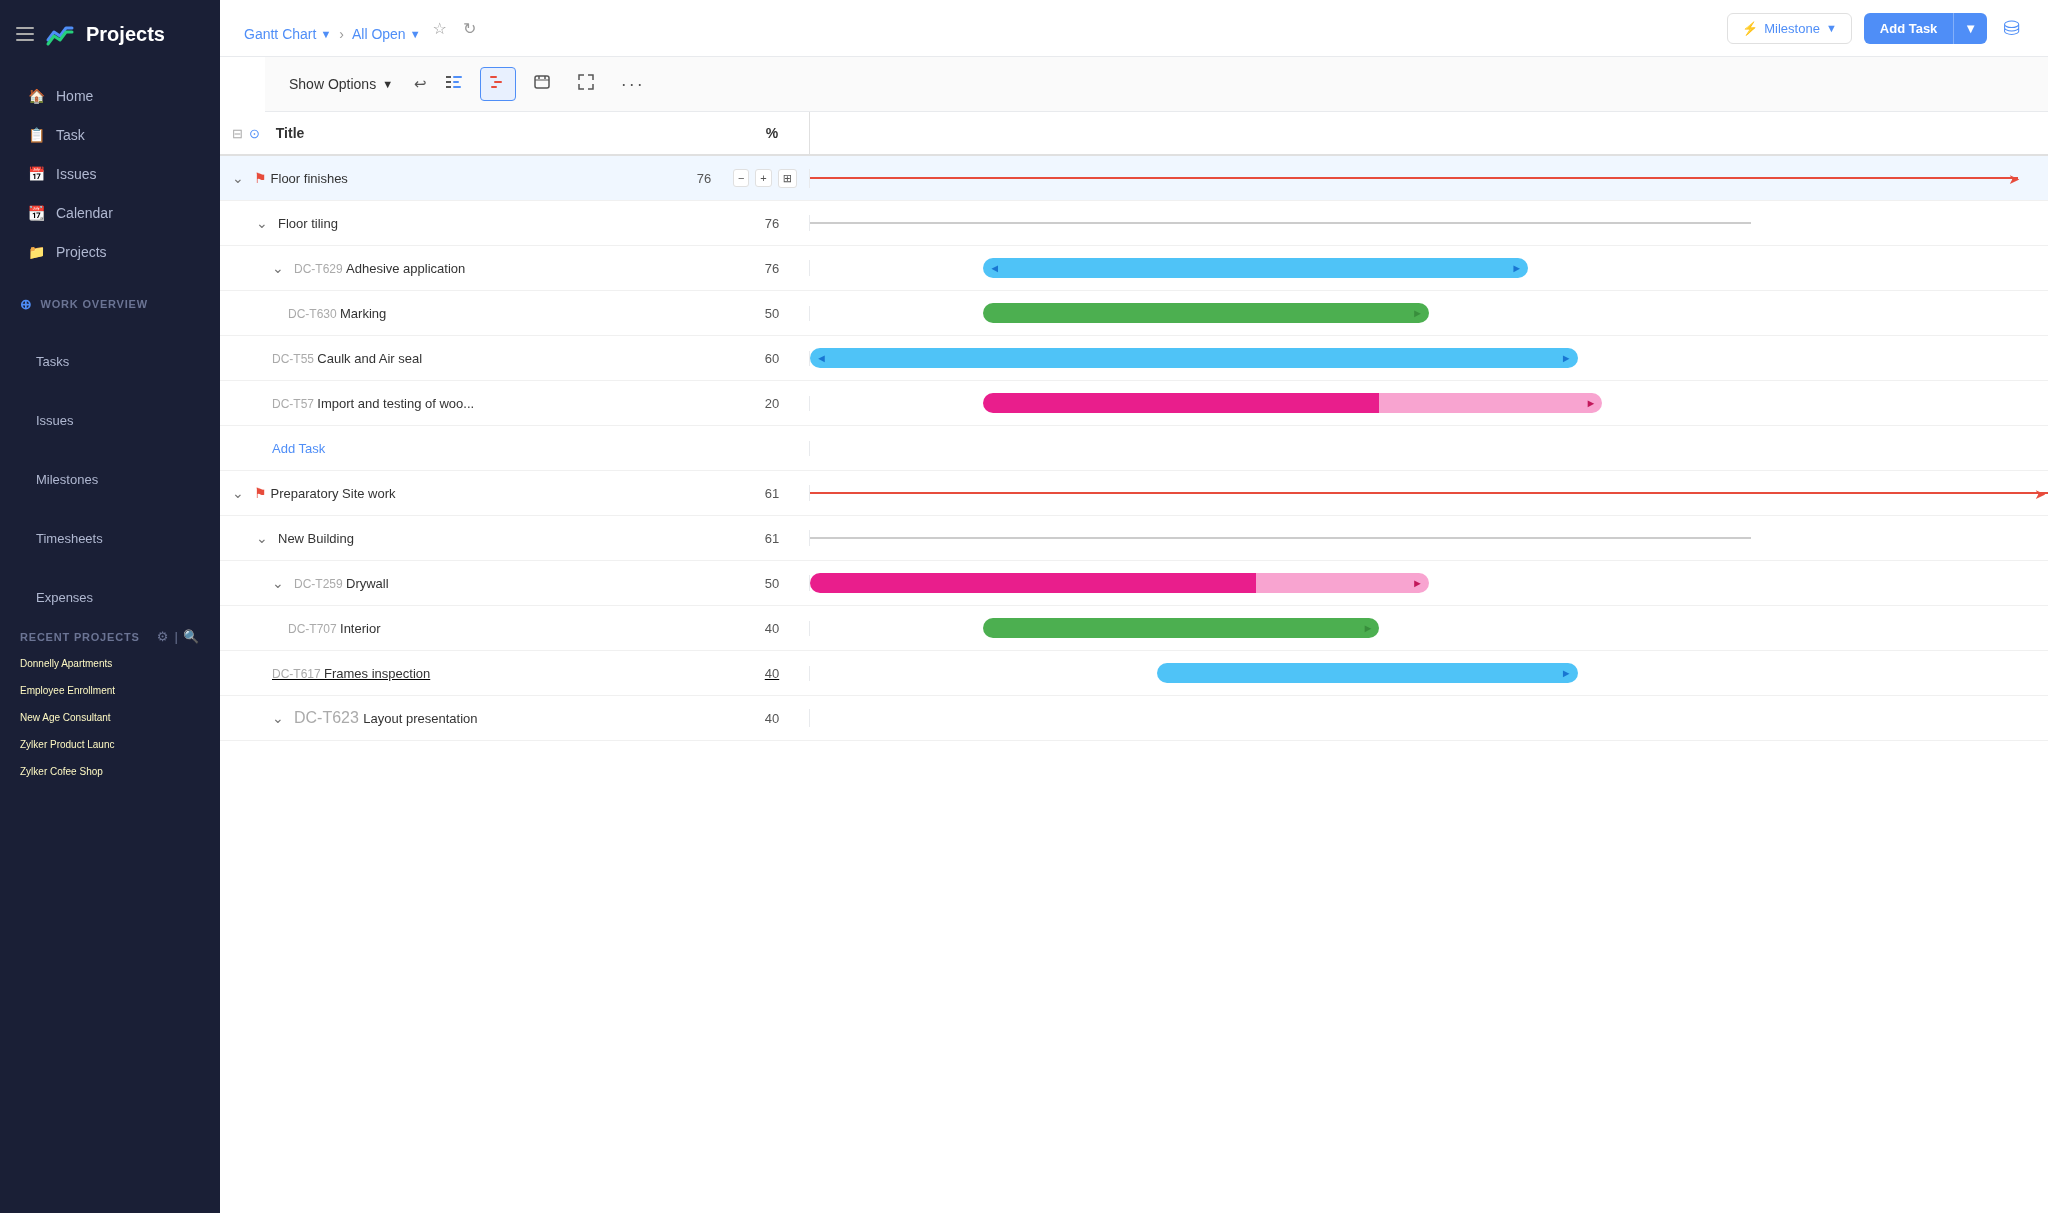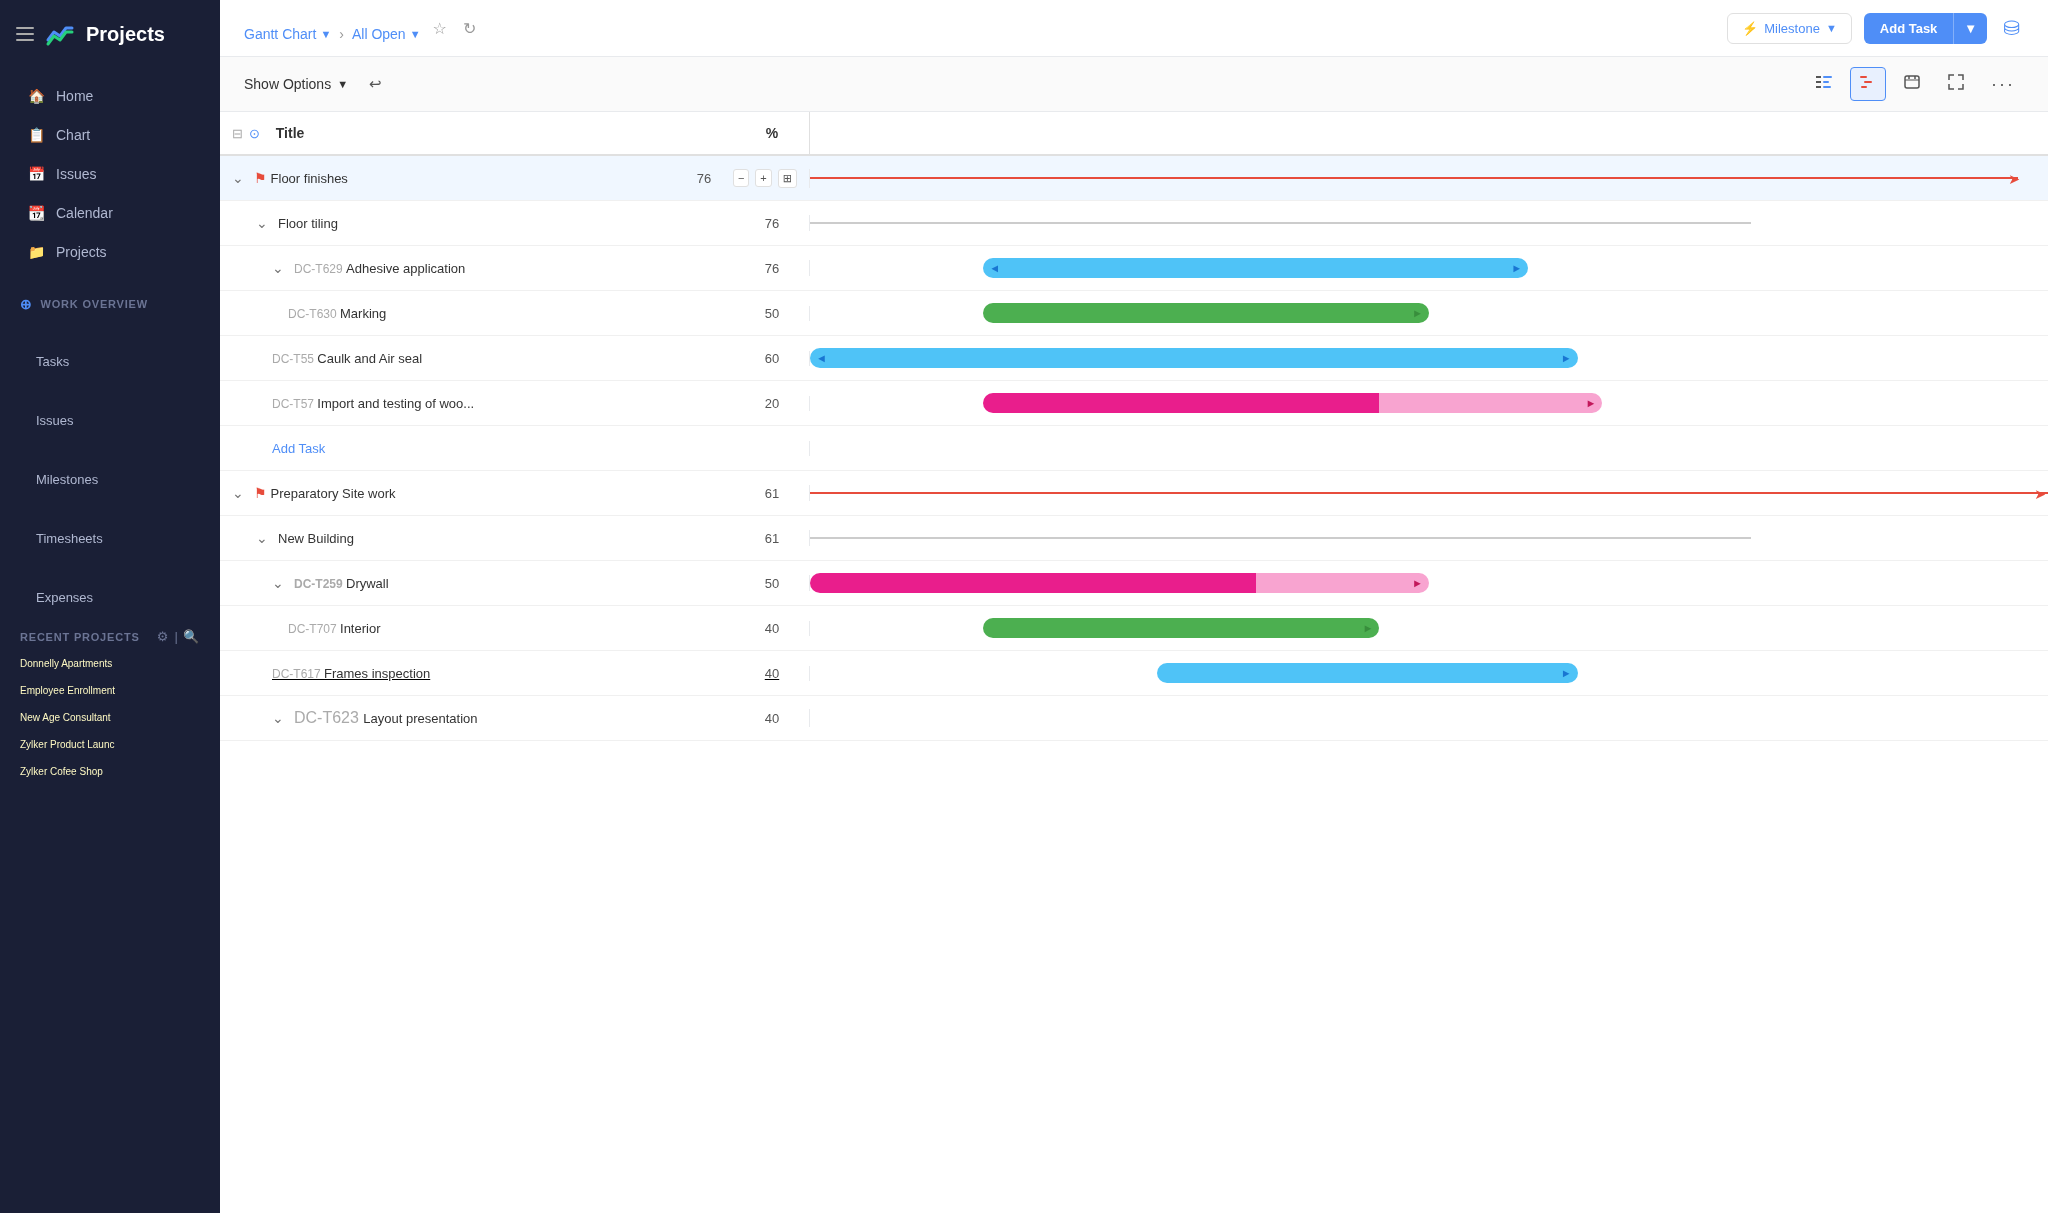--- a/index.html
+++ b/index.html
@@ -102,24 +102,25 @@
       background: #4f8ef7; color: #fff; border: none;
       border-radius: 6px; font-size: 13px; font-weight: 600;
       cursor: pointer; overflow: hidden;
     }
     .btn-add-task-main { padding: 8px 16px; }
     .btn-add-task-arrow { padding: 8px 10px; border-left: 1px solid rgba(255,255,255,0.3); }
     .icon-btn { background: none; border: none; color: #999; cursor: pointer; font-size: 16px; padding: 4px; }
 
     
     .toolbar {
-      display: flex; align-items: center; justify-content: space-between;
+      display: flex; align-items: center; 
       padding: 10px 24px;
       border-bottom: 1px solid #e8eaed;
       background: #fafafa;
+      margin-left: 45px;
     }
     .toolbar-left { display: flex; align-items: center; gap: 12px; }
     .show-options-btn {
       display: flex; align-items: center; gap: 6px;
       background: none; border: none; color: #333;
       font-size: 14px; font-weight: 500; cursor: pointer;
     }
     .toolbar-right { display: flex; align-items: center; gap: 8px; }
     .toolbar-icon-btn {
       background: none; border: 1px solid transparent;
@@ -212,21 +213,21 @@
     <span class="sidebar-title">Projects</span>
   </div>
 
   <div class="sidebar-nav">
     <div class="sidebar-nav-item">
       <span class="nav-icon">🏠</span>
       <span>Home</span>
     </div>
     <div class="sidebar-nav-item">
       <span class="nav-icon">📋</span>
-      <span>Chart</span>
+      <span>Task</span>
     </div>
     <div class="sidebar-nav-item">
       <span class="nav-icon">📅</span>
       <span>Issues</span>
     </div>
     <div class="sidebar-nav-item">
       <span class="nav-icon">📆</span>
       <span>Calendar</span>
     </div>
     <div class="sidebar-nav-item">
@@ -465,21 +466,21 @@
           <span class="row-pct">61</span>
         </div>
         <div class="gantt-right">
           <div style="position:absolute;top:21px;left:0;width:76%;height:2px;background:#ccc;"></div>
         </div>
       </div>
 
       <div class="gantt-row">
         <div class="gantt-left" style="padding-left:52px;">
           <span class="expand-icon">⌄</span>
-          <span class="row-title"><span style="color:#aaa;font-size:12px;font-weight:bold;">DC-T259 </span>Drywall</span>
+          <span class="row-title"><span style="color:#aaa;font-size:12px;">DC-T259 </span>Drywall</span>
           <span class="row-pct">50</span>
         </div>
         <div class="gantt-right">
           <div style="position:absolute;top:12px;left:0%;width:36%;height:20px;background:#e91e8c;border-radius:10px 0 0 10px;"></div>
           <div style="position:absolute;top:12px;left:36%;width:14%;height:20px;background:#f8a4d0;border-radius:0 10px 10px 0;display:flex;align-items:center;justify-content:flex-end;padding-right:6px;">
             <span style="color:#c2185b;font-size:11px;">►</span>
           </div>
         </div>
       </div>
 

